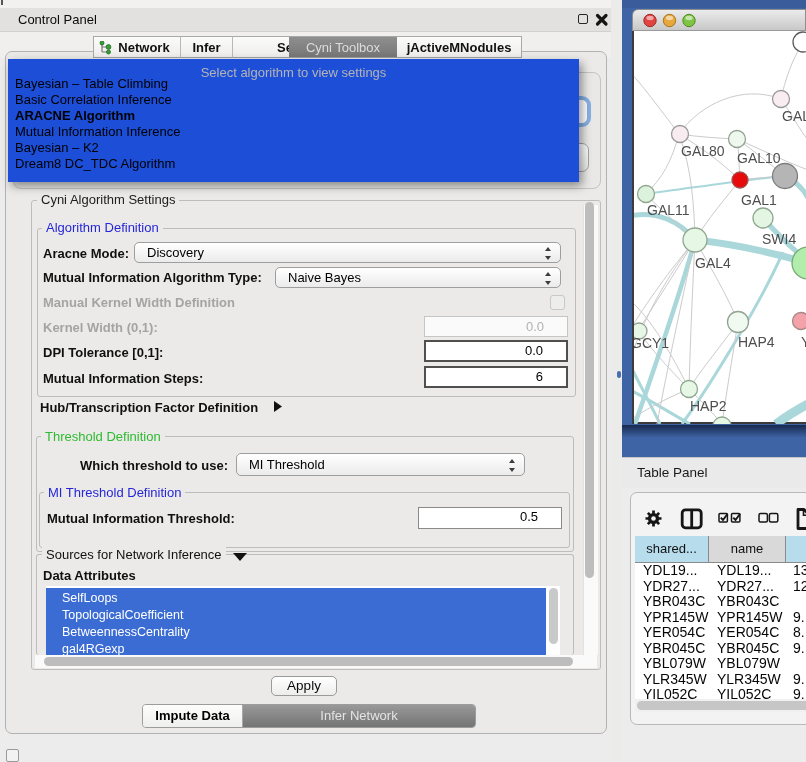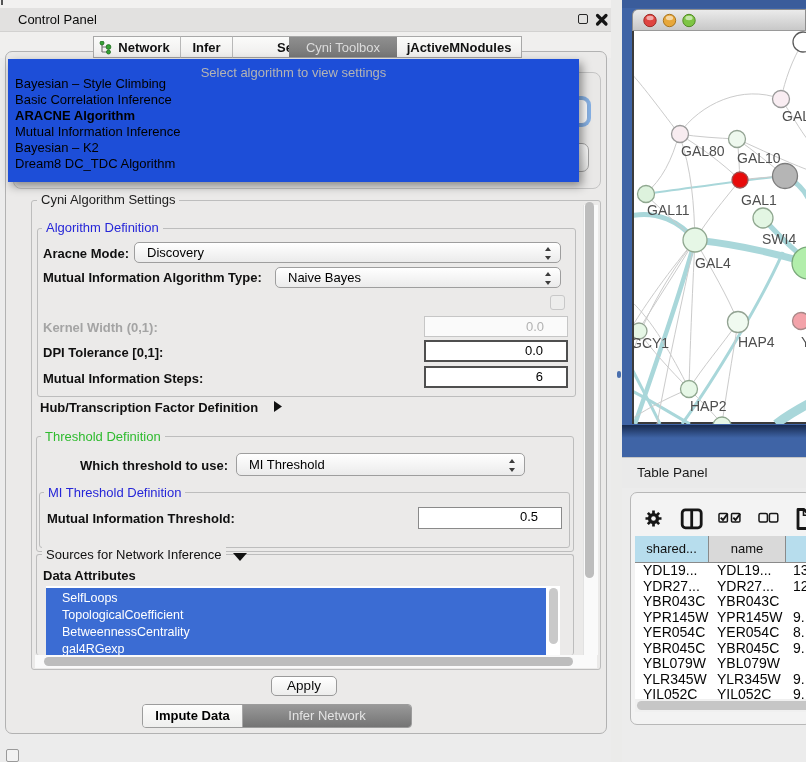--- a/index.html
+++ b/index.html
@@ -80,20 +80,21 @@
   <div class="grp" style="left:37px;top:228px;width:539px;height:169px;"></div>
   <div class="glab" style="left:42px;top:220px;color:#2626d8;">Algorithm Definition</div>
   <div class="blab" style="left:43px;top:246px;">Aracne Mode:</div>
   <div class="combo" style="left:134px;top:242px;width:427px;height:21px;line-height:19px;">Discovery<span class="stepper"><svg width="10" height="21" viewBox="0 0 10 21">
           <path d="M2 8 L5 4 L8 8 Z M2 13 L5 17 L8 13 Z" fill="#3c3c3c"></path>
         </svg></span></div>
   <div class="blab" style="left:43px;top:270px;">Mutual Information Algorithm Type:</div>
   <div class="combo" style="left:275px;top:267px;width:286px;height:21px;line-height:19px;">Naive Bayes<span class="stepper"><svg width="10" height="21" viewBox="0 0 10 21">
           <path d="M2 8 L5 4 L8 8 Z M2 13 L5 17 L8 13 Z" fill="#3c3c3c"></path>
         </svg></span></div>
+  <div class="blab dlab" style="left:43px;top:295px;">Manual Kernel Width Definition</div>
   <div class="abs" style="left:550px;top:295px;width:13px;height:13px;background:#ededec;border:1px solid #c8c8c8;border-radius:3px;"></div>
   <div class="blab dlab" style="left:43px;top:320px;">Kernel Width (0,1):</div>
   <div class="fld fldd" style="left:424px;top:316px;width:144px;height:21px;line-height:19px;">0.0</div>
   <div class="blab" style="left:43px;top:345px;">DPI Tolerance [0,1]:</div>
   <div class="fld" style="left:424px;top:340px;width:144px;height:22px;line-height:18px;">0.0</div>
   <div class="blab" style="left:43px;top:371px;">Mutual Information Steps:</div>
   <div class="fld" style="left:424px;top:366px;width:144px;height:22px;line-height:18px;">6</div>
 
   <div class="blab" style="left:40px;top:400px;">Hub/Transcription Factor Definition</div>
   <svg class="abs" style="left:272px;top:399px;" width="12" height="15" viewBox="0 0 12 15">
@@ -117,30 +118,30 @@
       <path d="M1 2 L15 2 L8 10 Z" fill="#111"></path>
     </svg>
   <div class="blab" style="left:43px;top:568px;">Data Attributes</div>
   <div class="abs" style="left:46px;top:586px;width:514px;height:69px;background:#fff;overflow:hidden;">
     <div style="position:absolute;left:0;top:2px;width:500px;height:68px;background:#3b6cd3;"></div>
     <div style="position:absolute;left:16px;top:4px;font-size:12.5px;color:#fff;line-height:17px;">SelfLoops<br>TopologicalCoefficient<br>BetweennessCentrality<br>gal4RGexp</div>
     <div style="position:absolute;left:503px;top:2px;width:9px;height:56px;background:#c9c9c9;border-radius:5px;"></div>
   </div>
 
   <div class="abs" style="left:271px;top:676px;width:66px;height:20px;background:linear-gradient(#ffffff,#ededec);border:1px solid #9a9a9a;border-radius:5px;box-sizing:border-box;text-align:center;font-size:13.5px;line-height:18px;color:#0a0a0a;">Apply</div>
-  <div class="abs" style="left:142px;top:704px;width:270px;height:24px;border:1px solid #9c9c9c;border-radius:4px;box-sizing:border-box;overflow:hidden;display:flex;">
+  <div class="abs" style="left:142px;top:704px;width:334px;height:24px;border:1px solid #9c9c9c;border-radius:4px;box-sizing:border-box;overflow:hidden;display:flex;">
     <div style="width:99px;background:linear-gradient(#fdfdfc,#efefee);border-right:1px solid #a8a8a8;font-size:13px;font-weight:bold;text-align:center;line-height:22px;">Impute Data</div>
     <div style="flex:1;background:linear-gradient(#999999,#747474);color:#e4e4e4;font-size:13px;text-align:center;line-height:22px;">Infer Network</div>
   </div>
 
   <div class="abs" style="left:6px;top:749px;width:13px;height:13px;background:#f2f2f2;border:1.5px solid #9a9a9a;border-radius:2px;box-sizing:border-box;"></div>
 
   <div class="abs" id="popup">
     <div class="hint">Select algorithm to view settings</div>
-    <div class="it" style="top:13px;">Bayesian – Style Climbing</div>
+    <div class="it" style="top:13px;">Bayesian – Table Climbing</div>
     <div class="it" style="top:29px;">Basic Correlation Inference</div>
     <div class="it" style="top:45px;font-weight:bold;">ARACNE Algorithm</div>
     <div class="it" style="top:61px;">Mutual Information Inference</div>
     <div class="it" style="top:77px;">Bayesian – K2</div>
     <div class="it" style="top:93px;">Dream8 DC_TDC Algorithm</div>
   </div>
 
   <div class="abs" id="gutter"></div>
   <div class="abs" style="left:617px;top:371px;width:4px;height:7px;background:#4a6fae;border-radius:2px;"></div>
   <div class="abs" id="desktop"></div>

